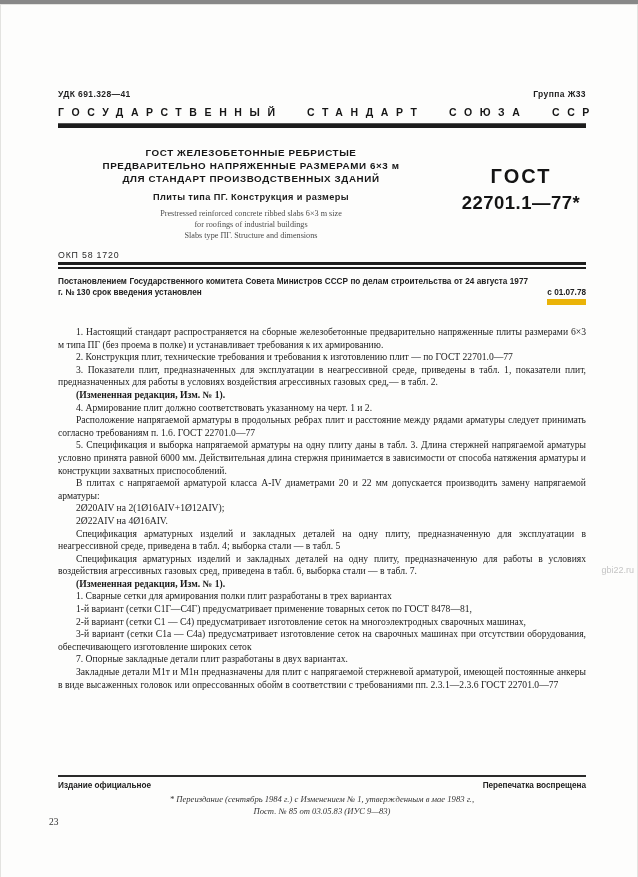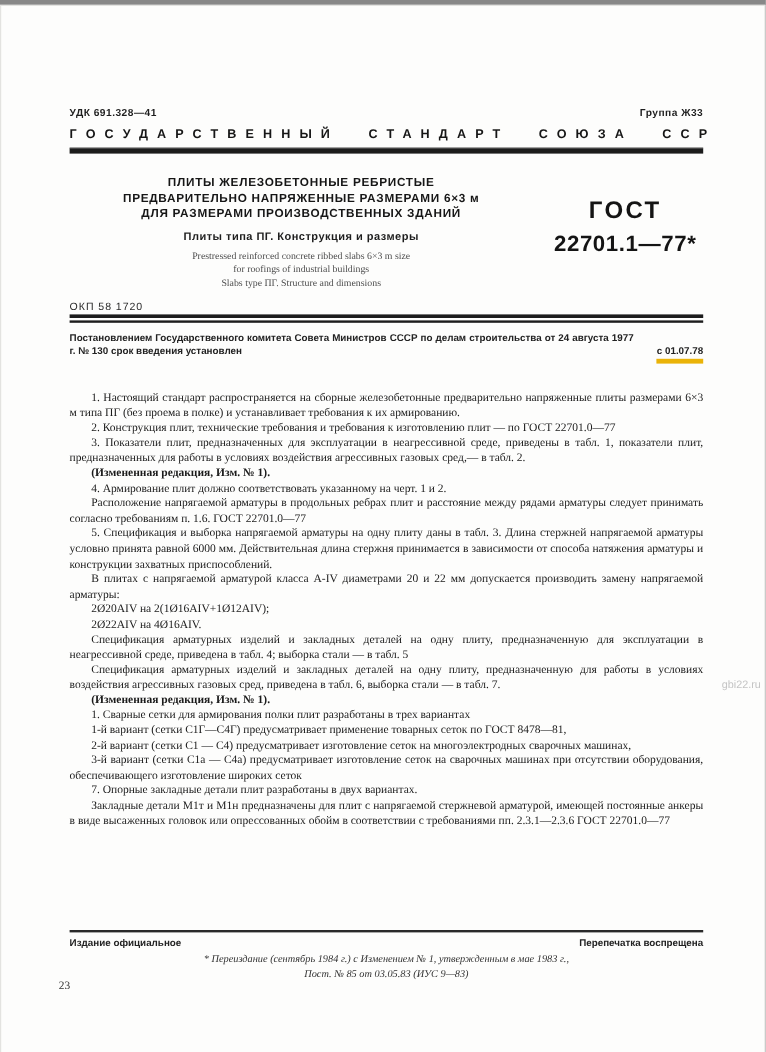--- a/index.html
+++ b/index.html
@@ -72,21 +72,21 @@
   
   .decree {
     left:57px; top:271px; width:528px;
     font-family:"Liberation Sans", sans-serif;
     font-weight:bold; font-size:8.2px; line-height:11px;
     text-align:justify; color:#222;
   }
   .decree-text { display:block; width:470px; }
   .decree-date {
     position:absolute; right:0; top:11px;
-    border-bottom:4px solid #eab308; padding-bottom:1px;
+    border-bottom:6px solid #eab308; padding-bottom:1px;
   }
   .law-notice {
     left:57px; top:301px; width:528px; text-align:center;
     font-family:"Liberation Sans", sans-serif;
     font-weight:bold; font-size:8.8px; color:#222;
   }
 
   
   .body-text {
     left:57px; top:321px; width:528px;
@@ -123,23 +123,23 @@
 
   <div class="abs udk-row">
     <span>УДК 691.328—41</span>
     <span>Группа Ж33</span>
   </div>
 
   <div class="abs gost-header">ГОСУДАРСТВЕННЫЙ СТАНДАРТ СОЮЗА ССР</div>
   <div class="abs header-bar"></div>
 
   <div class="abs title-area">
-    <div class="title-line">ПЛИТЫ ЖЕЛЕЗОБЕТОННЫЕ РЕБРИСТЫЕ</div>
+    <div class="title-line">ГОСТ ЖЕЛЕЗОБЕТОННЫЕ РЕБРИСТЫЕ</div>
     <div class="title-line">ПРЕДВАРИТЕЛЬНО НАПРЯЖЕННЫЕ РАЗМЕРАМИ 6×3 м</div>
-    <div class="title-line">ДЛЯ РАЗМЕРАМИ ПРОИЗВОДСТВЕННЫХ ЗДАНИЙ</div>
+    <div class="title-line">ДЛЯ СТАНДАРТ ПРОИЗВОДСТВЕННЫХ ЗДАНИЙ</div>
     <div class="subtitle">Плиты типа ПГ. Конструкция и размеры</div>
     <div class="title-en">
       <div>Prestressed reinforced concrete ribbed slabs 6×3 m size</div>
       <div>for roofings of industrial buildings</div>
       <div>Slabs type ПГ. Structure and dimensions</div>
     </div>
   </div>
 
   <div class="abs gost-box">
     <div class="l1">ГОСТ</div>

